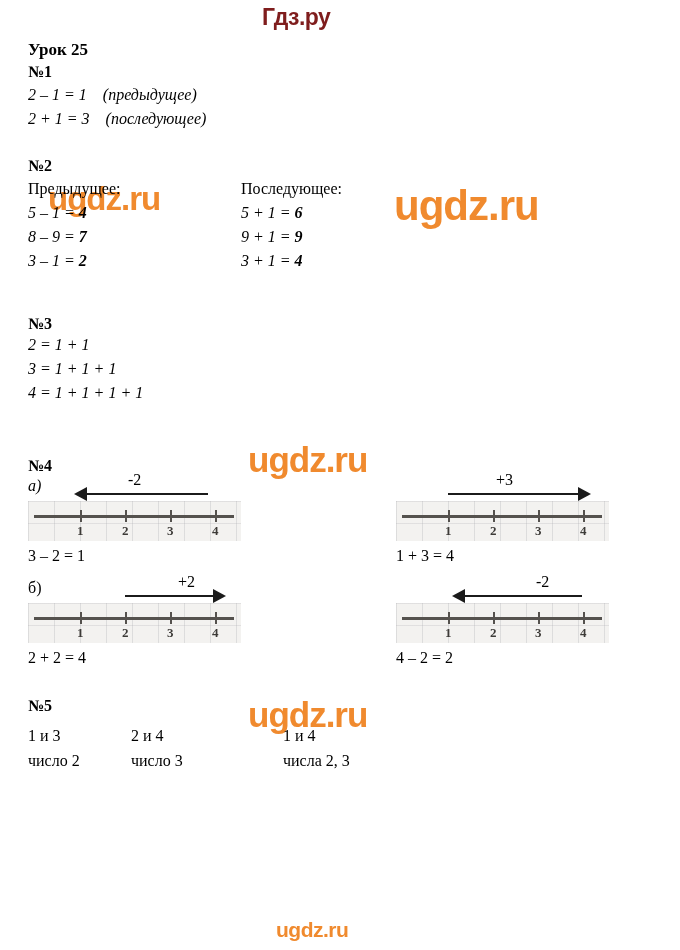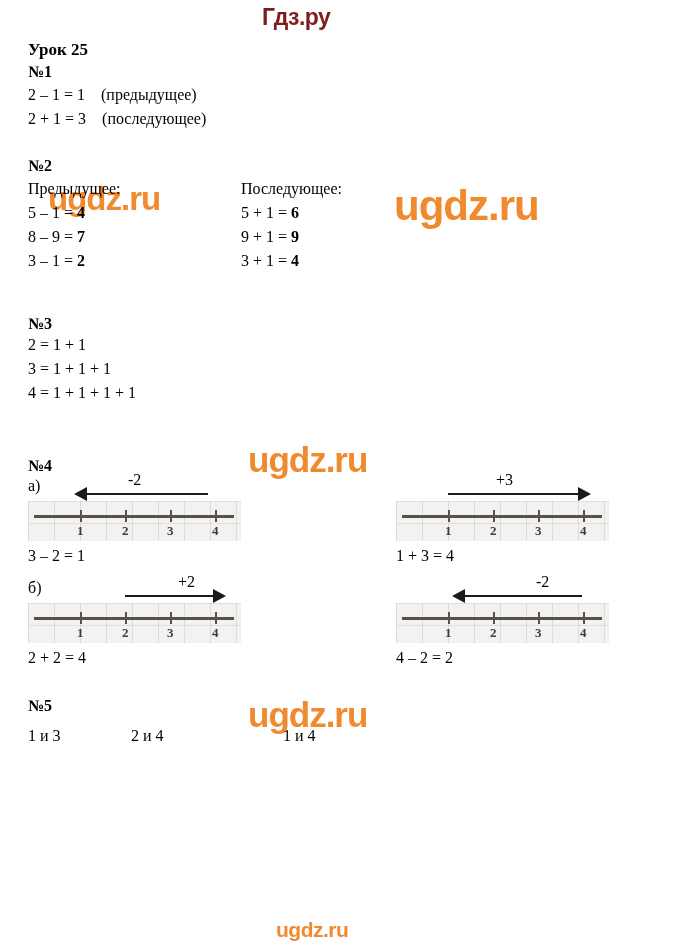--- a/index.html
+++ b/index.html
@@ -71,20 +71,21 @@
   }
   .task-num {
     font-size: 16px;
     font-weight: bold;
     margin: 0;
   }
   .line {
     font-size: 16px;
     margin: 0;
     white-space: pre;
+    font-style: italic;
   }
   .sp-3 { height: 26px; }
 
   .block1 { margin-top: 2px; }
   .block1 .line { line-height: 24px; }
 
   
   .two-col {
     display: flex;
     margin-top: 2px;
@@ -334,15 +335,20 @@
 
     <div style="height:30px"></div>
 
     <div class="task-num">№5</div>
     <div style="height:8px"></div>
     <div class="t5row">
       <div class="t5a">1 и 3</div>
       <div class="t5b">2 и 4</div>
       <div class="t5c"><span class="t5c-in">1 и 4</span></div>
     </div>
+    <div class="t5row">
+      <div class="t5a">число 2</div>
+      <div class="t5b">число 3</div>
+      <div class="t5c"><span class="t5c-in">числа 2, 3</span></div>
+    </div>
 
   </div>
 </div>
 
 </body></html>

